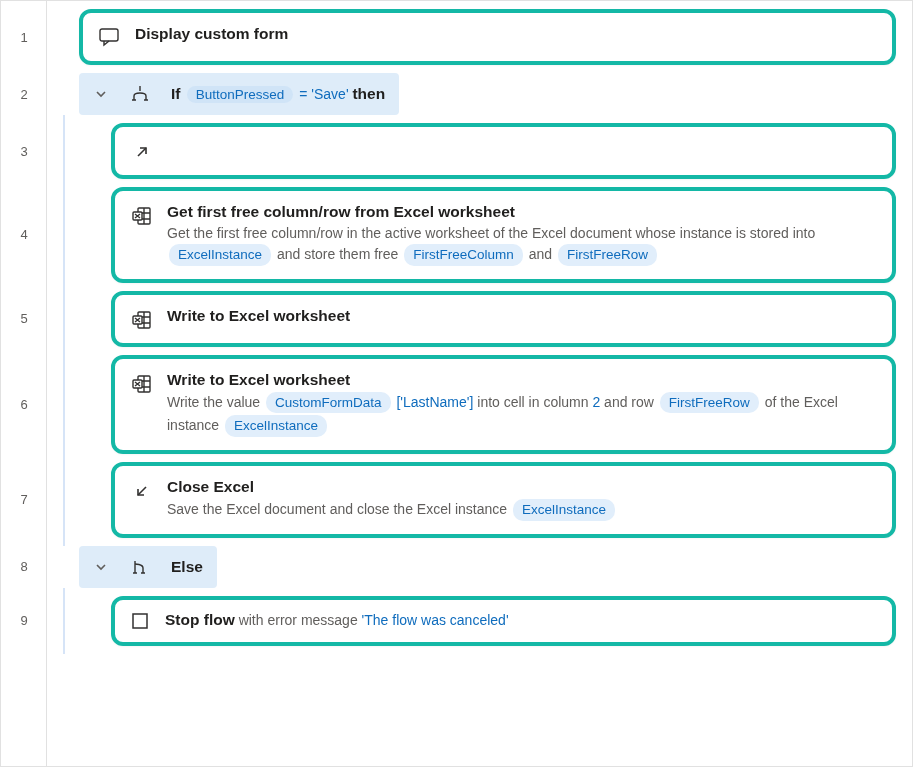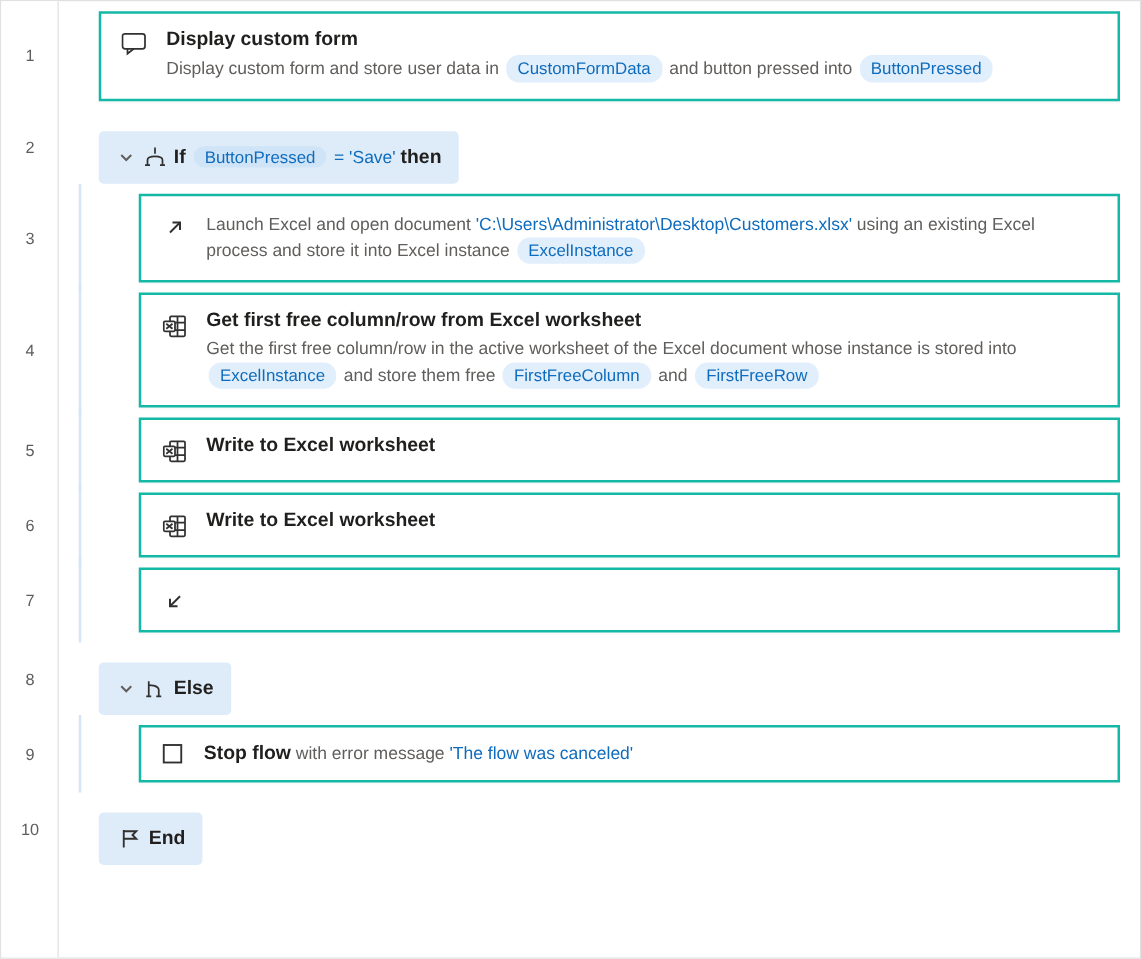--- a/index.html
+++ b/index.html
@@ -54,40 +54,39 @@
     width: 2px;
     background: #d6e4f7;
   }
   .indent-spacer {
     width: 32px;
     flex-shrink: 0;
   }
   .card {
     flex: 1;
     background: #fff;
-    border: 2px solid #14b8a6;
-    border-radius: 0;
+    border: 4px solid #14b8a6;
+    border-radius: 12px;
     box-shadow: 0 1px 2px rgba(0,0,0,0.04);
     padding: 12px 16px;
     display: flex;
     align-items: flex-start;
     gap: 14px;
     min-width: 0;
   }
   .card.compact { padding: 10px 14px; align-items: flex-start; }
   .block {
     flex: 1;
     background: #deecf9;
     border-radius: 4px;
     padding: 10px 14px;
     display: flex;
     align-items: center;
-    gap: 4px;
+    gap: 20px;
     min-width: 0;
-    margin-top: 16px;
   }
   .block.fit { flex: 0 0 auto; }
   .action-icon {
     width: 22px;
     height: 22px;
     display: flex;
     align-items: center;
     justify-content: center;
     flex-shrink: 0;
     color: #323130;
@@ -137,23 +136,20 @@
       <div class="indent-spacer"></div>
       <div class="card">
         <div class="action-icon">
           <svg width="22" height="20" viewBox="0 0 22 20" fill="none" stroke="currentColor" stroke-width="1.4">
               <rect x="1" y="1" width="18" height="12" rx="2"></rect>
               <path d="M5 13 L5 17 L10 13"></path>
             </svg>
         </div>
         <div class="action-body">
           <div class="action-title">Display custom form</div>
-          <div class="action-desc">
-            <span>Display custom form and store user data in </span><span class="var">CustomFormData</span><span> and button pressed into </span><span class="var">ButtonPressed</span>
-          </div>
         </div>
       </div>
     </div>
 
     <div class="row">
       <div class="linecell">2</div>
       <div class="indent-spacer"></div>
       <div class="block fit">
         <span class="chevron">
           <svg width="12" height="12" viewBox="0 0 12 12" fill="none" stroke="currentColor" stroke-width="1.6">
@@ -182,23 +178,20 @@
       <div class="indent-rail line"></div>
       <div class="indent-spacer"></div>
       <div class="card">
         <div class="action-icon">
           <svg width="20" height="20" viewBox="0 0 20 20" fill="none" stroke="currentColor" stroke-width="1.6">
               <path d="M6 14 L14 6"></path>
               <path d="M8 6 H14 V12"></path>
             </svg>
         </div>
         <div class="action-body">
-          <div class="action-desc">
-            <span>Launch Excel and open document </span><span class="lit">'C:\Users\Administrator\Desktop\Customers.xlsx'</span><span> using an existing Excel process and store it into Excel instance </span><span class="var">ExcelInstance</span>
-          </div>
         </div>
       </div>
     </div>
 
     <div class="row">
       <div class="linecell">4</div>
       <div class="indent-rail line"></div>
       <div class="indent-spacer"></div>
       <div class="card">
         <div class="action-icon">
@@ -245,34 +238,43 @@
         <div class="action-icon">
           <svg width="20" height="20" viewBox="0 0 20 20" fill="none" stroke="currentColor" stroke-width="1.4">
               <rect x="6" y="2" width="12" height="16" rx="1"></rect>
               <path d="M6 7 h12 M6 13 h12 M12 2 v16"></path>
               <rect x="1" y="6" width="9" height="8" rx="1" fill="white"></rect>
               <path d="M3 8 l5 4 M8 8 l-5 4"></path>
             </svg>
         </div>
         <div class="action-body">
           <div class="action-title">Write to Excel worksheet</div>
+          <div class="action-desc">
+            <span>Write the value </span><span class="var">CustomFormData</span><span class="lit"> ['LastName']</span><span> into cell in column </span><span class="lit">2</span><span> and row </span><span class="var">FirstFreeRow</span><span> of the Excel instance </span><span class="var">ExcelInstance</span>
+          </div>
         </div>
       </div>
     </div>
 
     <div class="row">
       <div class="linecell">7</div>
       <div class="indent-rail line"></div>
       <div class="indent-spacer"></div>
       <div class="card">
         <div class="action-icon">
           <svg width="20" height="20" viewBox="0 0 20 20" fill="none" stroke="currentColor" stroke-width="1.6">
               <path d="M14 6 L6 14"></path>
               <path d="M12 14 H6 V8"></path>
             </svg>
+        </div>
+        <div class="action-body">
+          <div class="action-title">Close Excel</div>
+          <div class="action-desc">
+            <span>Save the Excel document and close the Excel instance </span><span class="var">ExcelInstance</span>
+          </div>
         </div>
       </div>
     </div>
 
     <div class="row">
       <div class="linecell">8</div>
       <div class="indent-spacer"></div>
       <div class="block fit">
         <span class="chevron">
           <svg width="12" height="12" viewBox="0 0 12 12" fill="none" stroke="currentColor" stroke-width="1.6">
@@ -300,28 +302,15 @@
               <rect x="2" y="2" width="14" height="14"></rect>
             </svg>
         </div>
         <div class="action-body">
           <span class="action-title" style="display:inline">Stop flow</span>
           <span class="action-desc"><span>  with error message </span><span class="lit">'The flow was canceled'</span></span>
         </div>
       </div>
     </div>
 
-    <div class="row">
-      <div class="linecell">10</div>
-      <div class="indent-spacer"></div>
-      <div class="block fit">
-        <span class="action-icon">
-          <svg width="18" height="18" viewBox="0 0 18 18" fill="none" stroke="currentColor" stroke-width="1.5">
-              <path d="M4 2 v14"></path>
-              <path d="M4 3 h10 l-3 3 l3 3 h-10"></path>
-            </svg>
-        </span>
-        <span class="kw">End</span>
-      </div>
-    </div>
 
   </div>
 </div>
 
 </body></html>

